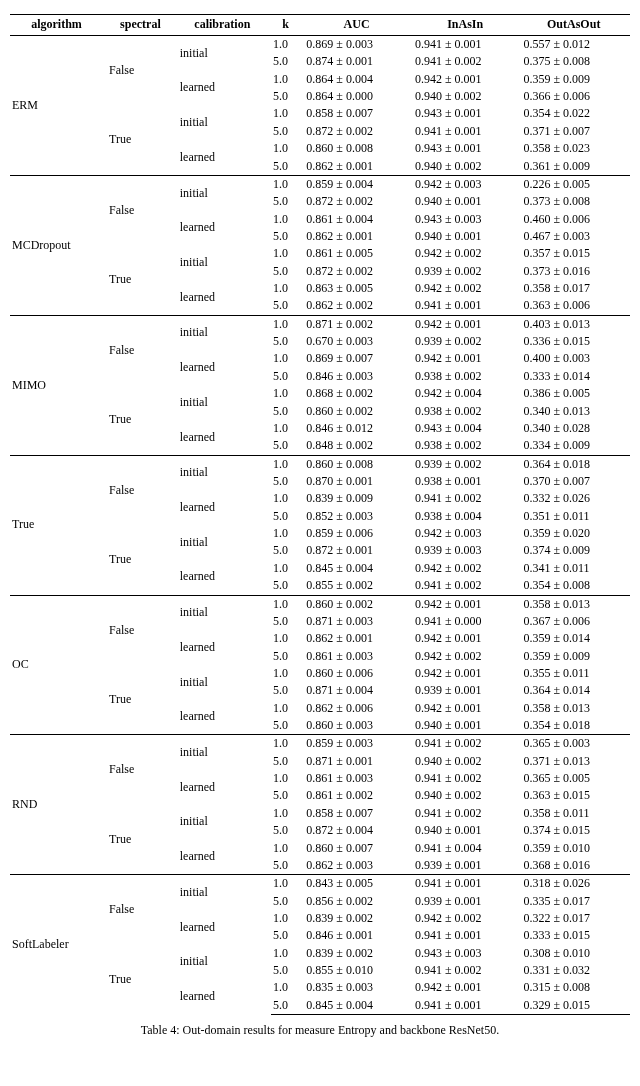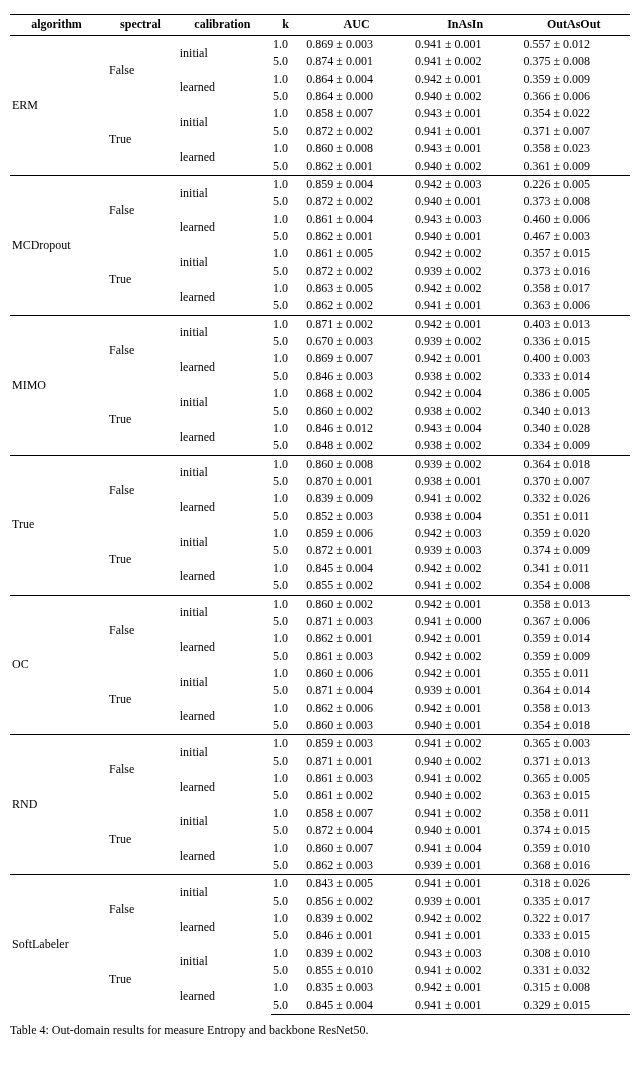--- a/index.html
+++ b/index.html
@@ -29,21 +29,21 @@
     white-space: nowrap;
     line-height: 1.28;
   }
   tr.sec-top td {
     border-top: 0.6px solid #000;
   }
   tr.last-row td {
     border-bottom: 1px solid #000;
   }
   .caption {
-    text-align: left;
+    text-align: center;
     margin-top: 8px;
     font-size: 12px;
   }
 </style>
 </head>
 <body>
 
 <table>
   <thead>
     <tr>

